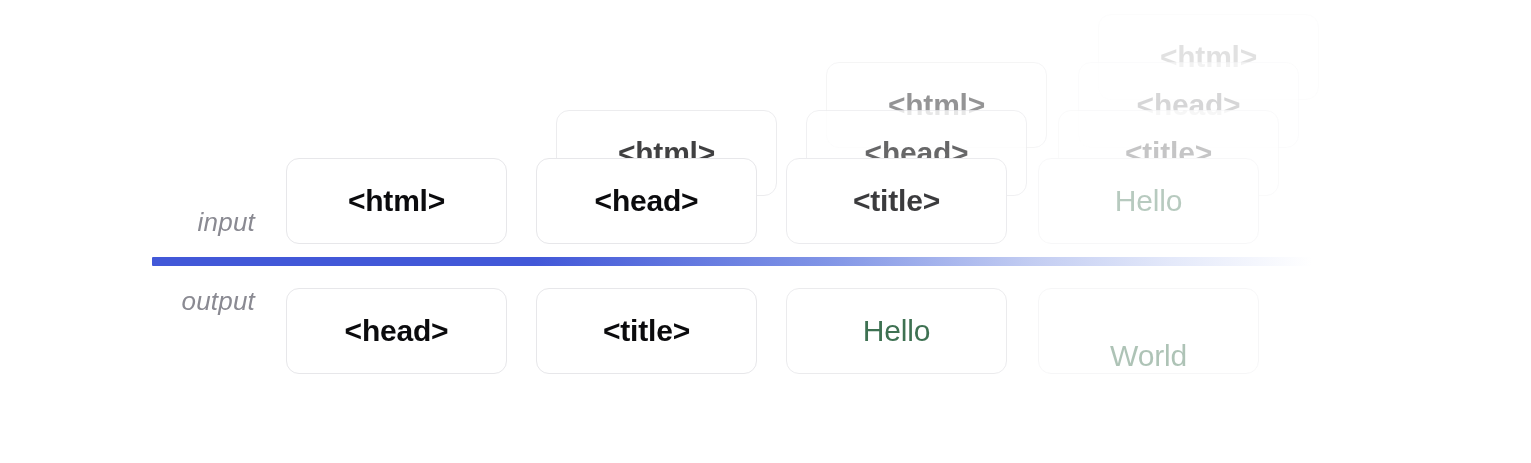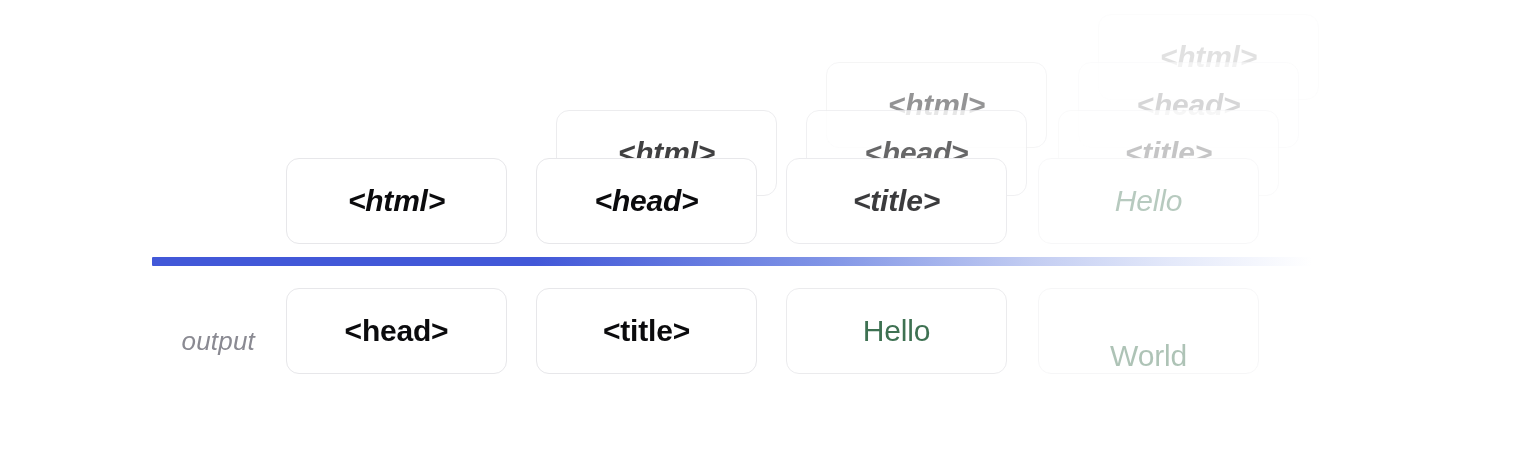--- a/index.html
+++ b/index.html
@@ -27,21 +27,21 @@
     font-style: italic;
     font-size: 26px;
     color: #8a8a92;
     text-align: right;
     width: 200px;
     left: 55px;
     letter-spacing: 0.2px;
     white-space: nowrap;
   }
   .row-label.input  { top: 207px; }
-  .row-label.output { top: 286px; margin-top: 40px; }
+  .row-label.output { top: 286px; }
 
   
   .divider {
     position: absolute;
     left: 152px;
     top: 257px;
     width: 1160px;
     height: 9px;
     border-radius: 1px;
     background: linear-gradient(to right,
@@ -77,21 +77,21 @@
     font-weight: 400;
     color: #14532d;
   }
 
   
   .stack {
     position: absolute;
     width: 380px;
     height: 250px;
   }
-  .stack .card { left: 0; font-style: italic; }
+  .stack .card { left: 0; }
 
   
   .col1 { left: 286px; }
   .col2 { left: 536px; }
   .col3 { left: 786px; }
   .col4 { left: 1038px; }
 
   
   .stack.input-stack { top: 0px; height: 244px; }
   .stack.input-stack .card { bottom: 0; top: auto; }
@@ -120,20 +120,21 @@
   .outfade-0 { opacity: 1; }
   .outfade-1 { opacity: 1; }
   .outfade-2 { opacity: 0.82; }
   .outfade-3 { opacity: 0.34; align-items: flex-end; }
 </style>
 </head>
 <body>
 
 <div id="stage">
 
+  <div class="row-label input">input</div>
 
   <div class="row-label output">output</div>
 
   <div class="divider"></div>
 
   <div id="input-row">
       <div class="stack input-stack col1 colfade-0">
         <div class="card d0 f0">
           <span class="card-text">&lt;html&gt;</span>
         </div>

